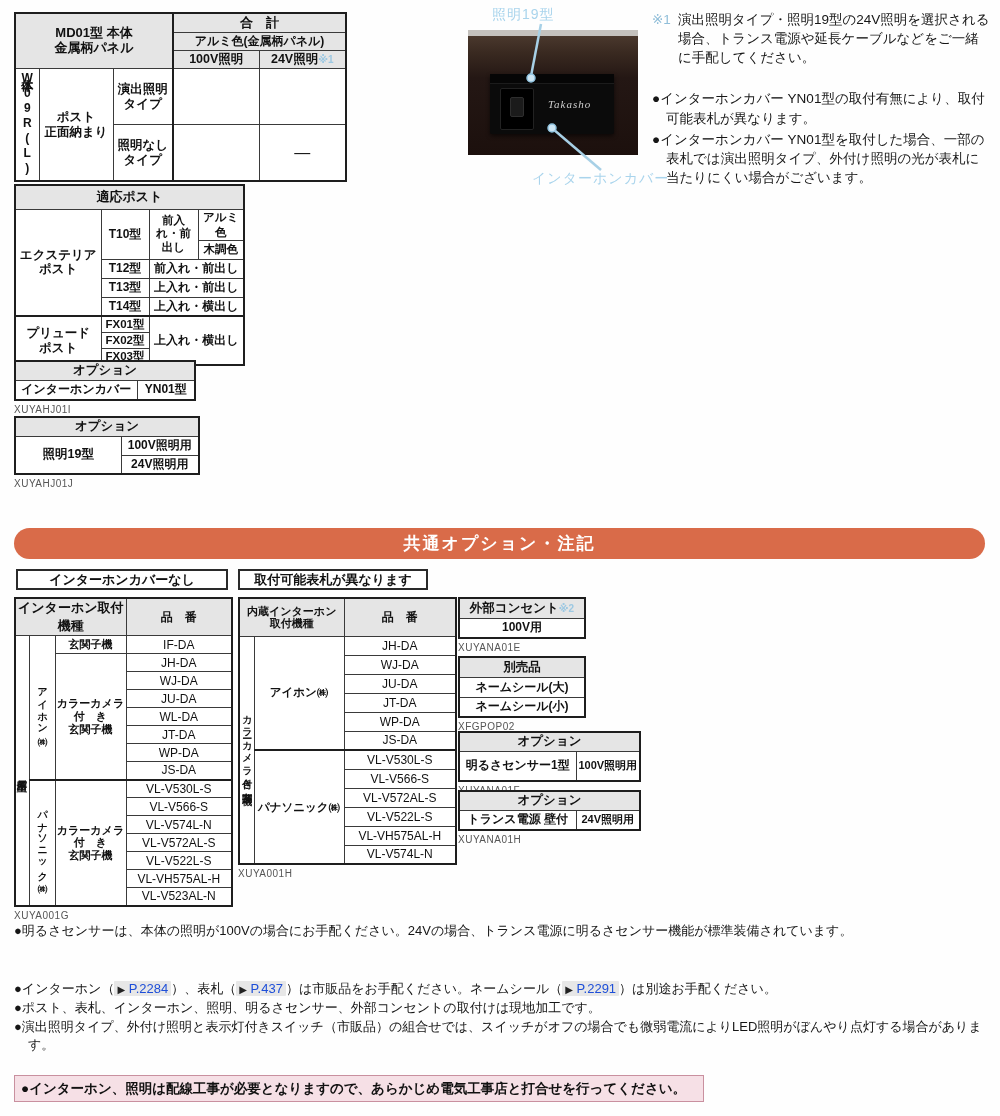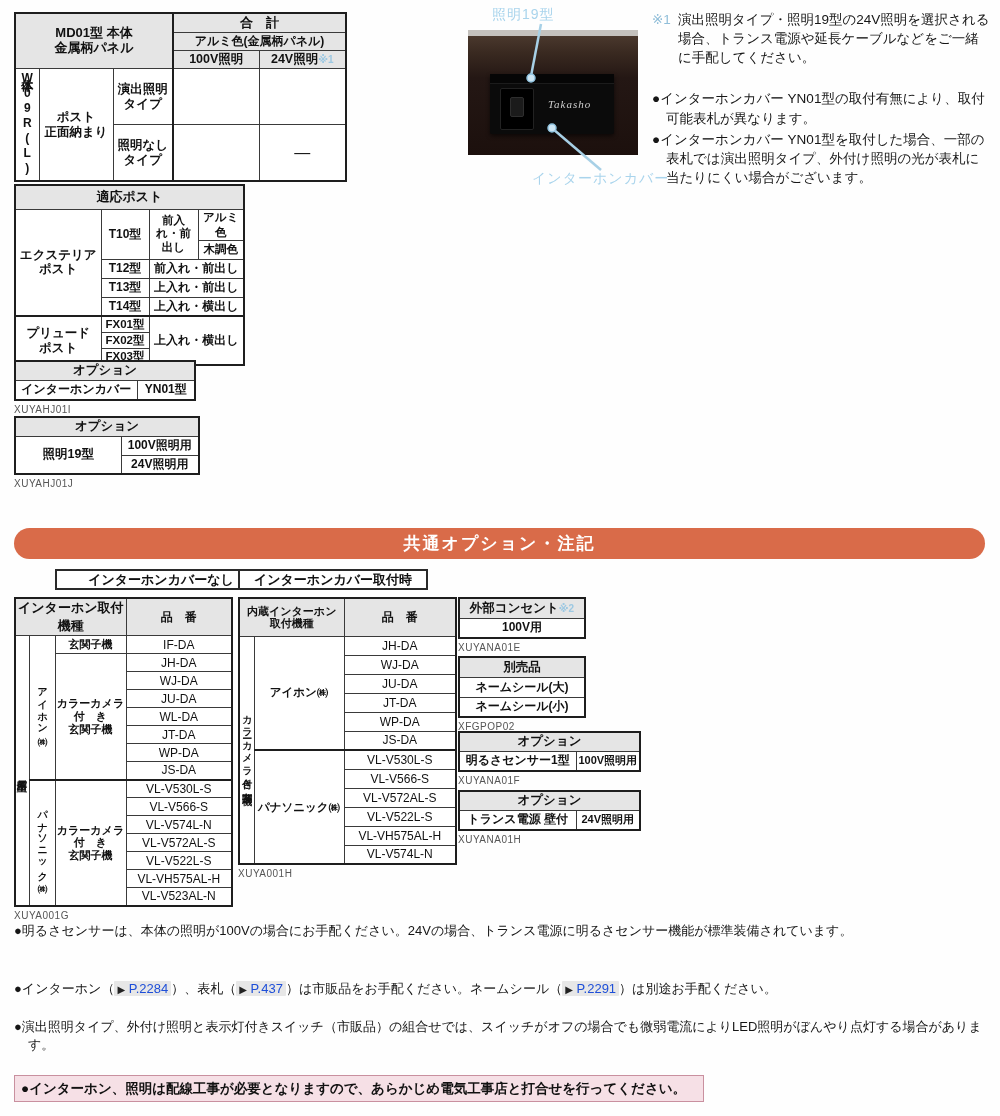--- a/index.html
+++ b/index.html
@@ -218,25 +218,25 @@
     </div>
     <div style="height:22px"></div>
     <div class="hang">●インターホンカバー YN01型の取付有無により、取付可能表札が異なります。</div>
     <div class="hang">●インターホンカバー YN01型を取付した場合、一部の表札では演出照明タイプ、外付け照明の光が表札に当たりにくい場合がございます。</div>
   </div>
 
   <div class="abs banner">
     <span>共通オプション・注記</span>
   </div>
 
-  <div class="abs tabbox" style="left:16px; top:569px; width:212px;margin-left:39px;">
+  <div class="abs tabbox" style="left:16px; top:569px; width:212px;">
       <span>インターホンカバーなし</span>
     </div>
   <div class="abs tabbox" style="left:238px; top:569px; width:190px;">
-      <span>インターホンカバー取付時</span>
+      <span>取付可能表札が異なります</span>
     </div>
 
   <div class="abs" style="left:14px; top:597px;">
     <table class="tbl">
       <colgroup>
           <col style="width:13px">
           <col style="width:26px">
           <col style="width:71px">
           <col style="width:106px">
         </colgroup>
@@ -402,21 +402,21 @@
   <div class="abs" style="left:458px; top:731px;">
     <table class="tbl">
       <colgroup>
           <col style="width:117px">
           <col style="width:64px">
         </colgroup>
       <tbody>
           <tr style="height:19px">
             <td colspan="2" class="hd" style="font-size:12.5px">オプション</td>
           </tr>
-      <tr style="height:20px">
+      <tr style="height:30px">
         <td class="lbl" style="font-size:12px">明るさセンサー1型</td>
         <td class="lbl" style="font-size:11px">100V照明用</td>
       </tr>
     </tbody>
       </table>
     <div class="code">XUYANA01F</div>
   </div>
 
   <div class="abs" style="left:458px; top:790px;">
     <table class="tbl">
@@ -434,18 +434,19 @@
       </tr>
     </tbody>
       </table>
     <div class="code">XUYANA01H</div>
   </div>
 
   <div class="abs fline hang" style="top:922px;">●明るさセンサーは、本体の照明が100Vの場合にお手配ください。24Vの場合、トランス電源に明るさセンサー機能が標準装備されています。</div>
   <div class="abs fline hang" style="top:980px;">
     <span>●インターホン（</span><span class="ref-chip"><span class="arrow">▶</span> <span class="rtx">P.2284</span></span><span>）、表札（</span><span class="ref-chip"><span class="arrow">▶</span> <span class="rtx">P.437</span></span><span>）は市販品をお手配ください。ネームシール（</span><span class="ref-chip"><span class="arrow">▶</span> <span class="rtx">P.2291</span></span><span>）は別途お手配ください。</span>
   </div>
+  <div class="abs fline hang" style="top:999px;">●ポスト、表札、インターホン、照明、明るさセンサー、外部コンセントの取付けは現地加工です。</div>
   <div class="abs fline hang" style="top:1018px;">●演出照明タイプ、外付け照明と表示灯付きスイッチ（市販品）の組合せでは、スイッチがオフの場合でも微弱電流によりLED照明がぼんやり点灯する場合があります。</div>
   <div class="abs warnbox">
     <span>●インターホン、照明は配線工事が必要となりますので、あらかじめ電気工事店と打合せを行ってください。</span>
   </div>
 
 </div>
 
 </body></html>

